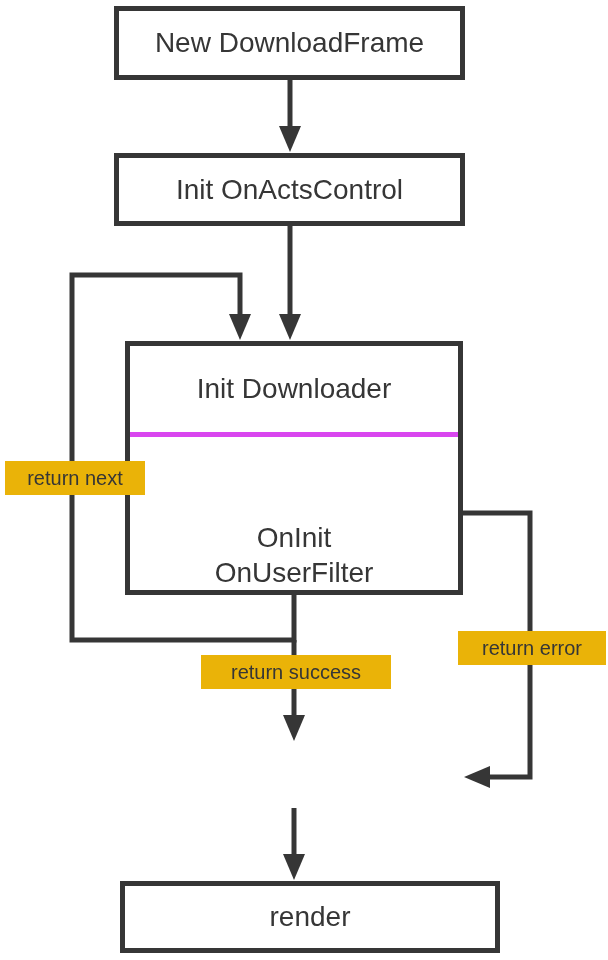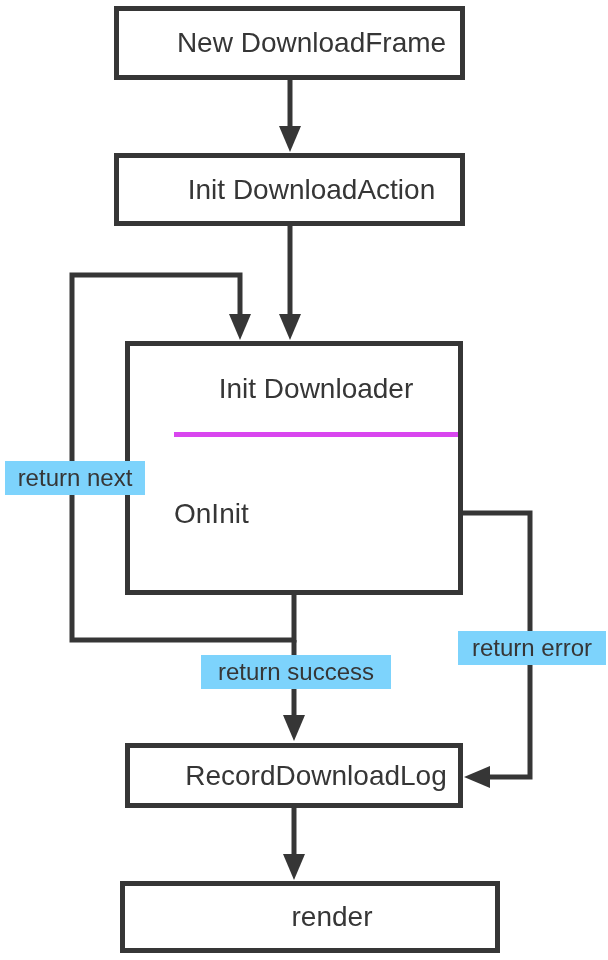--- a/index.html
+++ b/index.html
@@ -3,37 +3,37 @@
 <meta charset="utf-8">
 <style>
   html,body{margin:0;padding:0;background:#ffffff;}
   .canvas{
     position:relative;width:608px;height:960px;background:#ffffff;
     font-family:"Liberation Sans",sans-serif;color:#363636;overflow:hidden;
   }
   .svg-layer{position:absolute;left:0;top:0;width:608px;height:960px;}
   .node{
     position:absolute;box-sizing:border-box;border:5px solid #363636;background:#ffffff;
-    display:flex;align-items:center;justify-content:center;font-size:28px;white-space:nowrap;padding-left:44px;
+    display:flex;align-items:center;justify-content:center;font-size:28px;white-space:nowrap;
   }
   .node-frame{left:114px;top:6px;width:351px;height:74px;}
   .node-action{left:114px;top:153px;width:351px;height:73px;}
   .node-downloader{left:125px;top:341px;width:338px;height:254px;display:block;}
   .node-downloader .hdr{
     height:86px;border-bottom:5px solid #d946ef;
     display:flex;align-items:center;justify-content:center;
   }
   .node-downloader .bdy{
-    height:153px;display:flex;flex-direction:row;align-items:center;justify-content:flex-start;
+    height:153px;display:flex;flex-direction:column;align-items:center;justify-content:flex-end;
     line-height:35px;
   }
   .node-log{left:125px;top:743px;width:338px;height:65px;}
   .node-render{left:120px;top:881px;width:380px;height:72px;}
   .edge-label{
-    position:absolute;background:#7dd3fc;font-size:24px;line-height:34px;
+    position:absolute;background:#eab308;font-size:20px;line-height:34px;
     text-align:center;white-space:nowrap;
   }
   .lbl-next{left:5px;top:461px;width:140px;height:34px;}
   .lbl-success{left:201px;top:655px;width:190px;height:34px;}
   .lbl-error{left:458px;top:631px;width:148px;height:34px;}
 </style>
 </head>
 <body>
 
 <div class="canvas">
@@ -69,35 +69,33 @@
       <line x1="294" y1="808" x2="294" y2="856"></line>
       <polygon points="283,854 305,854 294,880" fill="#363636" stroke="none"></polygon>
     </g>
   </svg>
 
   <div class="node node-frame">
     <span>New DownloadFrame</span>
   </div>
 
   <div class="node node-action">
-    <span>Init DownloadAction</span>
+    <span>Init OnActsControl</span>
   </div>
 
   <div class="node node-downloader">
     <div class="hdr">
       <span>Init Downloader</span>
     </div>
     <div class="bdy">
       <span>OnInit</span>
+      <span>OnUserFilter</span>
     </div>
   </div>
 
-  <div class="node node-log">
-    <span>RecordDownloadLog</span>
-  </div>
 
   <div class="node node-render">
     <span>render</span>
   </div>
 
   <div class="edge-label lbl-next">return next</div>
 
   <div class="edge-label lbl-success">return success</div>
 
   <div class="edge-label lbl-error">return error</div>

